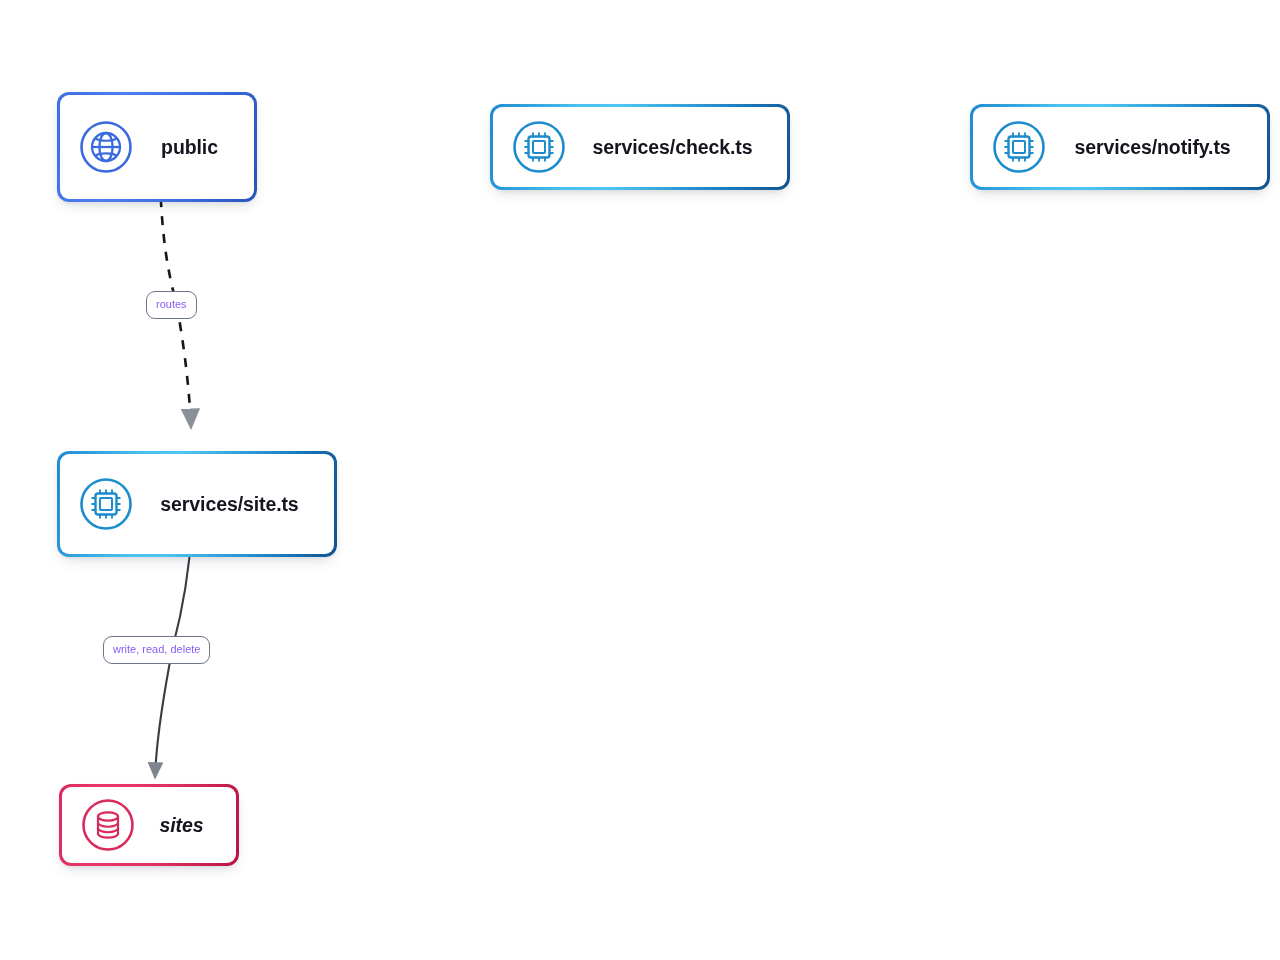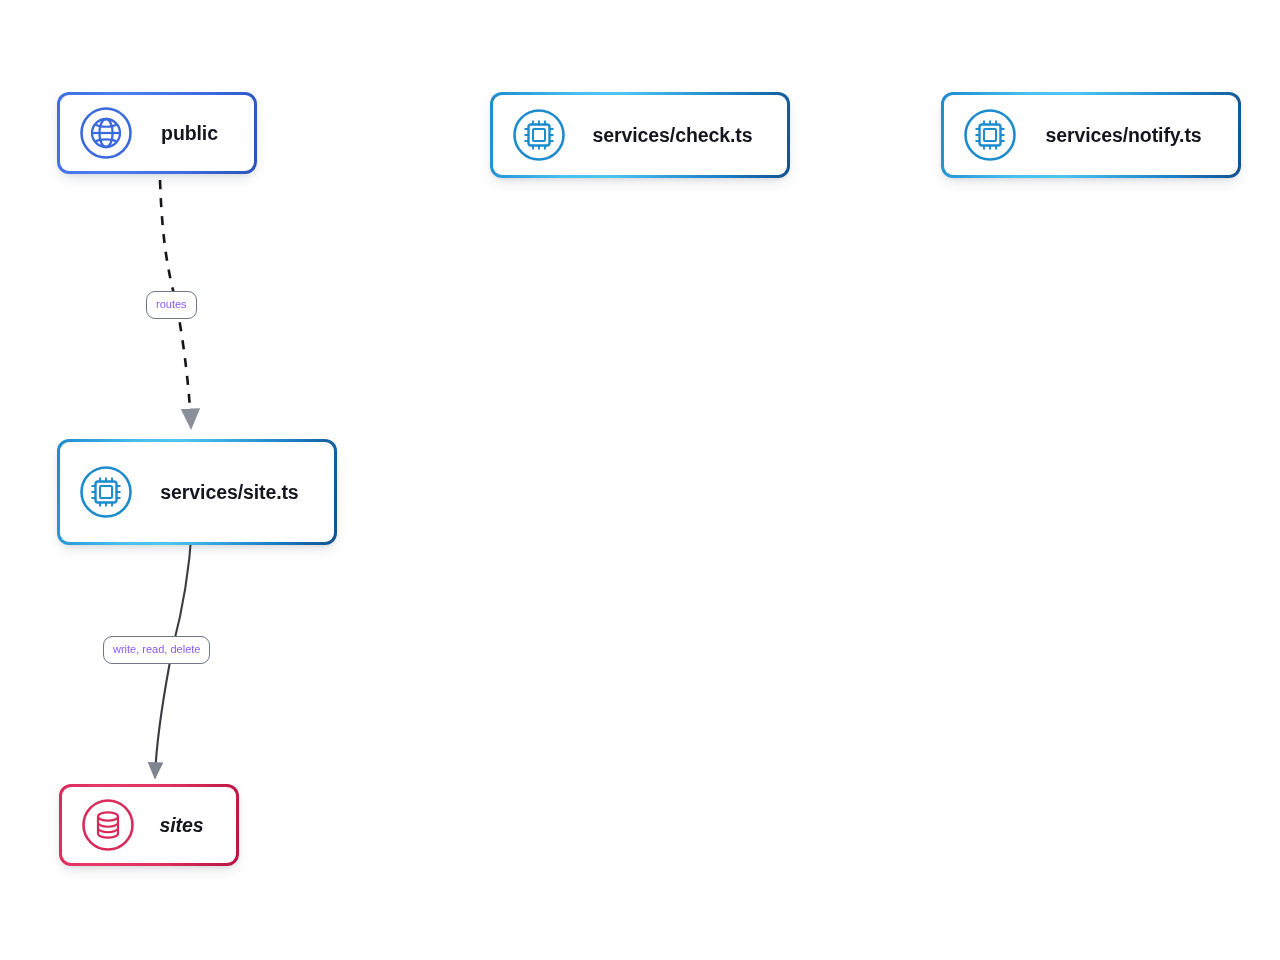--- a/index.html
+++ b/index.html
@@ -44,20 +44,21 @@
     border-radius: 12px;
     border: 3px solid transparent;
     box-shadow: 0 6px 14px -4px rgba(40,50,70,0.18),
                 0 2px 5px -2px rgba(40,50,70,0.10);
   }
   
   .node.svc {
     background:
       linear-gradient(#ffffff, #ffffff) padding-box,
       linear-gradient(100deg, #1f8ad0 0%, #49c0f0 28%, #4ec6f2 42%, #1d7fc4 78%, #12528e 100%) border-box;
+    margin-top: 12px;
   }
   .node.web {
     background:
       linear-gradient(100deg, #ffffff, #ffffff) padding-box,
       linear-gradient(105deg, #3c6fe3 0%, #4f7ef0 30%, #3a6ade 70%, #2a53b8 100%) border-box;
   }
   .node.db {
     background:
       linear-gradient(#ffffff, #ffffff) padding-box,
       linear-gradient(100deg, #d92a5b 0%, #e8386a 20%, #e0325f 55%, #b81544 100%) border-box;
@@ -112,21 +113,21 @@
       <marker id="arrowdark2" viewBox="0 0 12 10" refX="10" refY="5" markerWidth="9" markerHeight="8" orient="auto-start-reverse">
         <path d="M 0 0 L 11 5 L 0 10 z" fill="#7f858f"></path>
       </marker>
     </defs>
 
     <path d="M 160,180 C 162,240 168,272 176,302 C 185,348 190,398 191,428" fill="none" stroke="#16161a" stroke-width="2.6" stroke-dasharray="9 9" marker-end="url(#arrowdark)"></path>
 
     <path d="M 192,527 C 189,576 181,616 173,646 C 164,692 156,746 155,778" fill="none" stroke="#3b3b42" stroke-width="2.1" marker-end="url(#arrowdark2)"></path>
   </svg>
 
-  <div class="node web" style="left:57px; top:92px; width:200px; height:82px;">
+  <div class="node web" style="left:57px; top:92px; width:200px; height:110px;">
     <span class="node-icon">
       <svg width="56" height="56" viewBox="0 0 56 56">
         <circle cx="28" cy="28" r="24.5" fill="none" stroke="#3a6ade" stroke-width="2.6"></circle>
         <circle cx="28" cy="28" r="14" fill="none" stroke="#3a6ade" stroke-width="2.3"></circle>
         <line x1="14" y1="28" x2="42" y2="28" stroke="#3a6ade" stroke-width="2.3"></line>
         <ellipse cx="28" cy="28" rx="6.6" ry="14" fill="none" stroke="#3a6ade" stroke-width="2.3"></ellipse>
         <path d="M 17.5 19.5 C 22 22.4 34 22.4 38.5 19.5" fill="none" stroke="#3a6ade" stroke-width="2.1"></path>
         <path d="M 17.5 36.5 C 22 33.6 34 33.6 38.5 36.5" fill="none" stroke="#3a6ade" stroke-width="2.1"></path>
       </svg>
     </span>
@@ -151,21 +152,21 @@
           <line x1="14.2" y1="34" x2="17.4" y2="34"></line>
           <line x1="38.6" y1="22" x2="41.8" y2="22"></line>
           <line x1="38.6" y1="28" x2="41.8" y2="28"></line>
           <line x1="38.6" y1="34" x2="41.8" y2="34"></line>
         </g>
       </svg>
     </span>
     <span class="node-label">services/check.ts</span>
   </div>
 
-  <div class="node svc" style="left:941px; top:92px; width:300px; height:86px;">
+  <div class="node svc" style="left:970px; top:92px; width:300px; height:86px;">
     <span class="node-icon">
       <svg width="56" height="56" viewBox="0 0 56 56">
         <circle cx="28" cy="28" r="24.5" fill="none" stroke="#1d8ccd" stroke-width="2.6"></circle>
         <rect x="17.5" y="17.5" width="21" height="21" rx="2.5" fill="none" stroke="#1d8ccd" stroke-width="2.4"></rect>
         <rect x="22" y="22" width="12" height="12" rx="1" fill="none" stroke="#1d8ccd" stroke-width="2"></rect>
         <g stroke="#1d8ccd" stroke-width="1.9" stroke-linecap="round">
           <line x1="22" y1="14.2" x2="22" y2="17.4"></line>
           <line x1="28" y1="14.2" x2="28" y2="17.4"></line>
           <line x1="34" y1="14.2" x2="34" y2="17.4"></line>
           <line x1="22" y1="38.6" x2="22" y2="41.8"></line>

